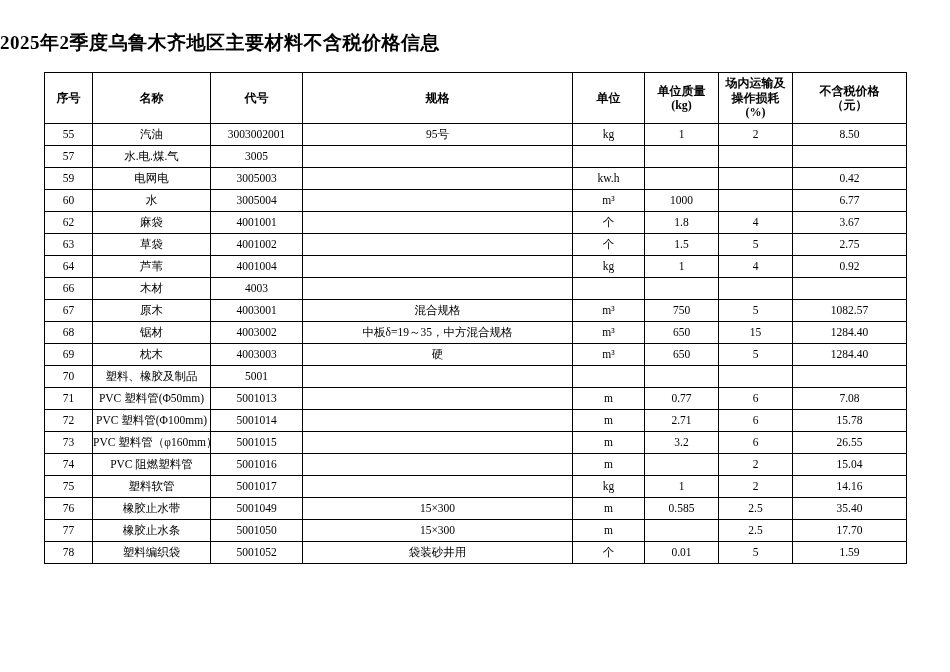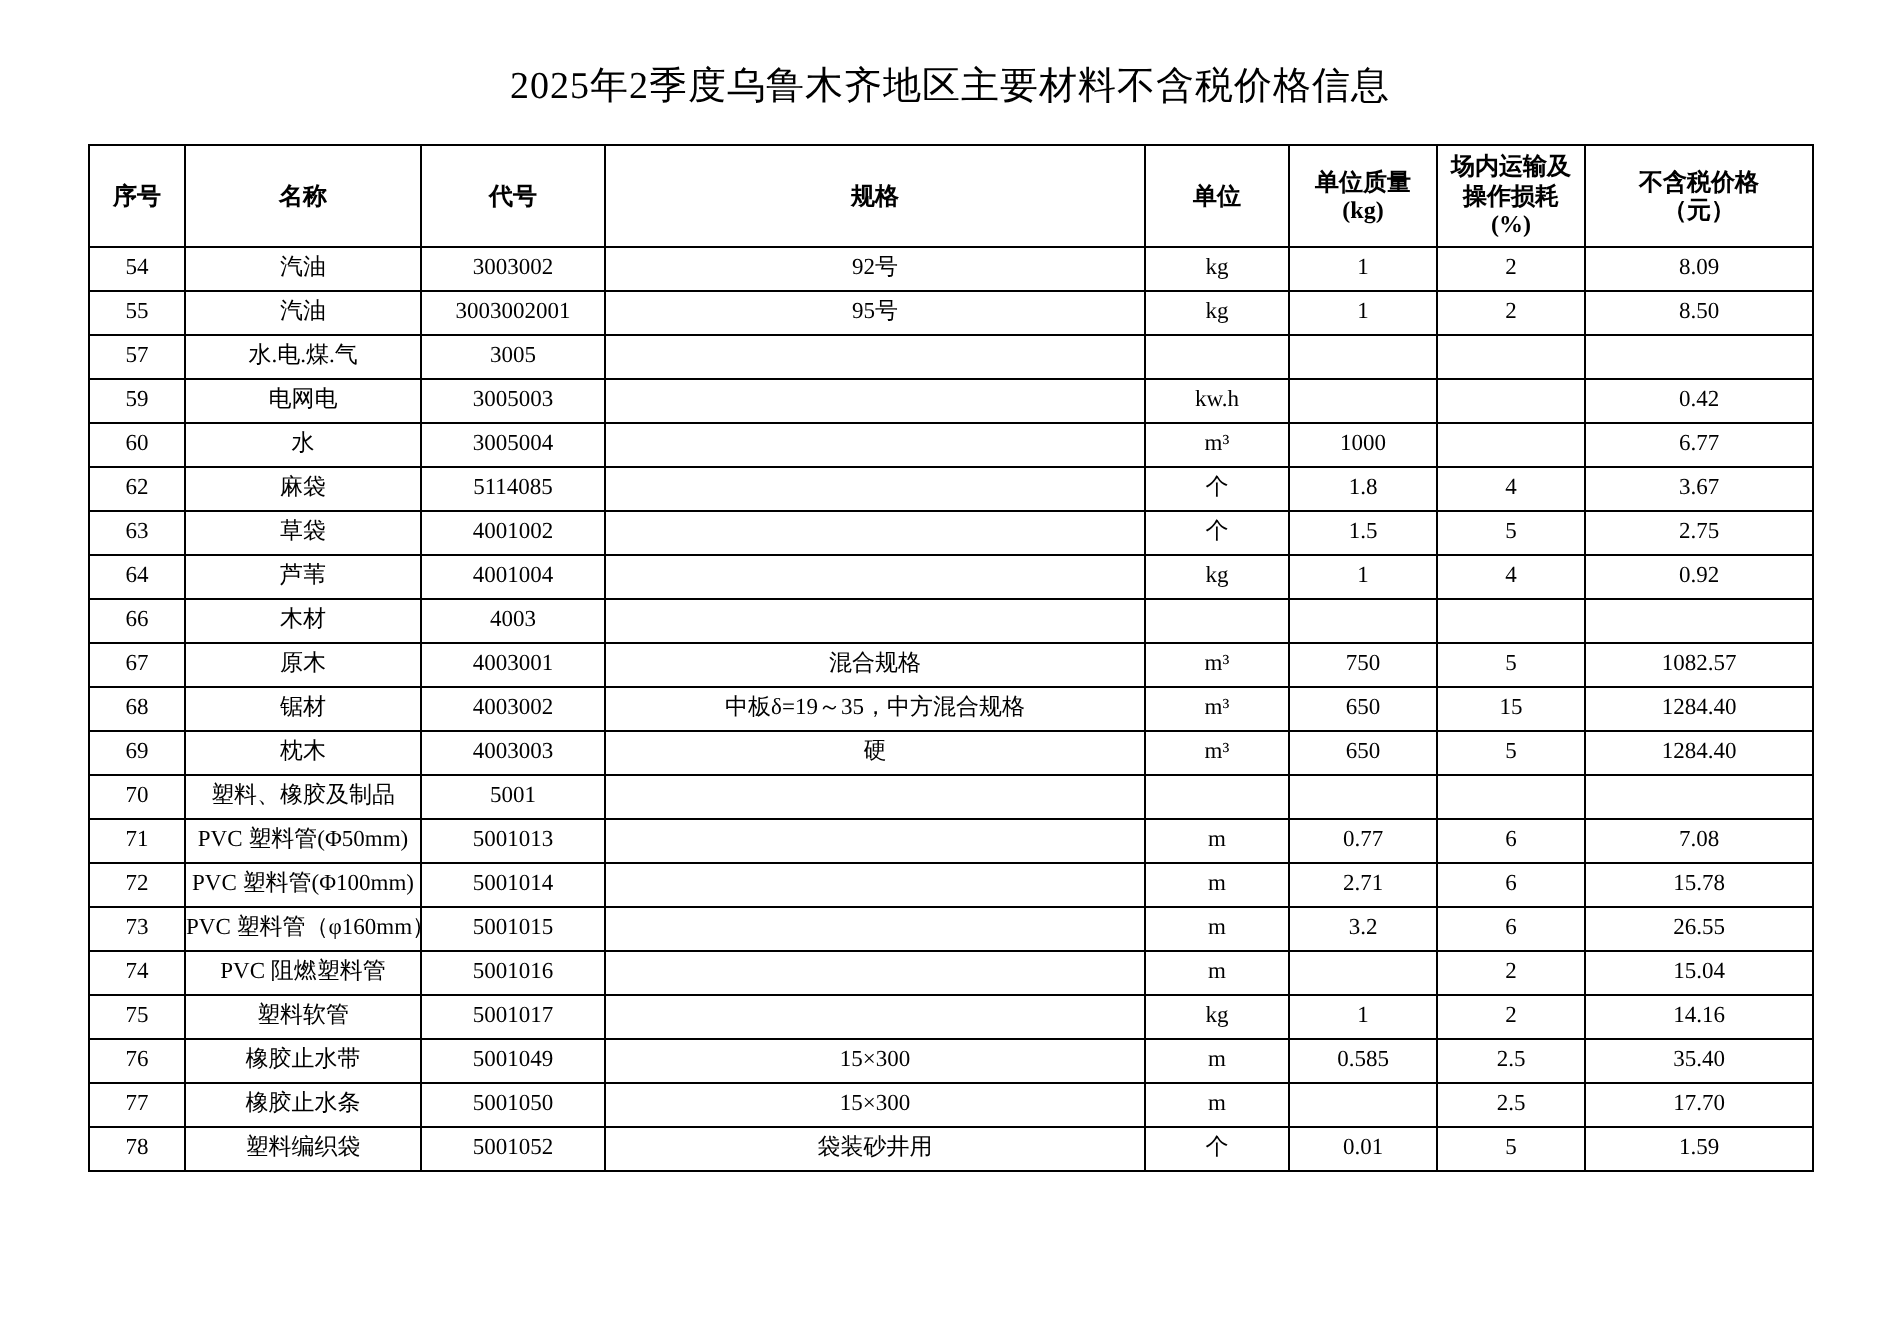--- a/index.html
+++ b/index.html
@@ -14,23 +14,22 @@
     color: #000;
   }
   .page {
     position: relative;
     width: 950px;
     height: 672px;
     box-sizing: border-box;
     padding: 0;
   }
   .doc-title {
-    text-align: center;
     font-size: 19px;
-    font-weight: normal;
+    font-weight: bold;
     letter-spacing: 0.5px;
     margin: 0;
     padding: 30px 0 16px 0;
   }
   .table-wrap {
     padding: 0 44px 0 44px;
   }
   table.price-table {
     border-collapse: collapse;
     width: 862px;
@@ -117,30 +116,20 @@
             <span class="hd2">(%)</span>
           </th>
           <th>
             <span class="hd2">不含税价格</span>
             <span class="hd2">（元）</span>
           </th>
         </tr>
       </thead>
       <tbody id="table-body">
           <tr>
-            <td class="num-cell">54</td>
-            <td>汽油</td>
-            <td>3003002</td>
-            <td>92号</td>
-            <td>kg</td>
-            <td class="num-cell">1</td>
-            <td class="num-cell">2</td>
-            <td class="price-cell">8.09</td>
-          </tr>
-          <tr>
             <td class="num-cell">55</td>
             <td>汽油</td>
             <td>3003002001</td>
             <td>95号</td>
             <td>kg</td>
             <td class="num-cell">1</td>
             <td class="num-cell">2</td>
             <td class="price-cell">8.50</td>
           </tr>
           <tr class="group-row">
@@ -169,21 +158,21 @@
             <td>3005004</td>
             <td></td>
             <td>m³</td>
             <td class="num-cell">1000</td>
             <td class="num-cell"></td>
             <td class="price-cell">6.77</td>
           </tr>
           <tr>
             <td class="num-cell">62</td>
             <td>麻袋</td>
-            <td>5114085</td>
+            <td>4001001</td>
             <td></td>
             <td>个</td>
             <td class="num-cell">1.8</td>
             <td class="num-cell">4</td>
             <td class="price-cell">3.67</td>
           </tr>
           <tr>
             <td class="num-cell">63</td>
             <td>草袋</td>
             <td>4001002</td>

